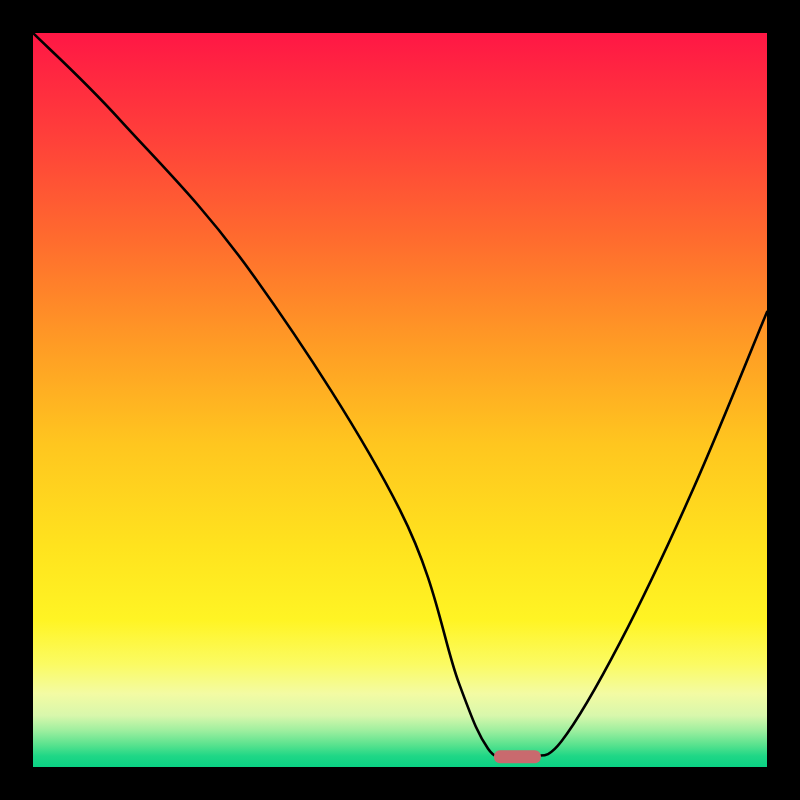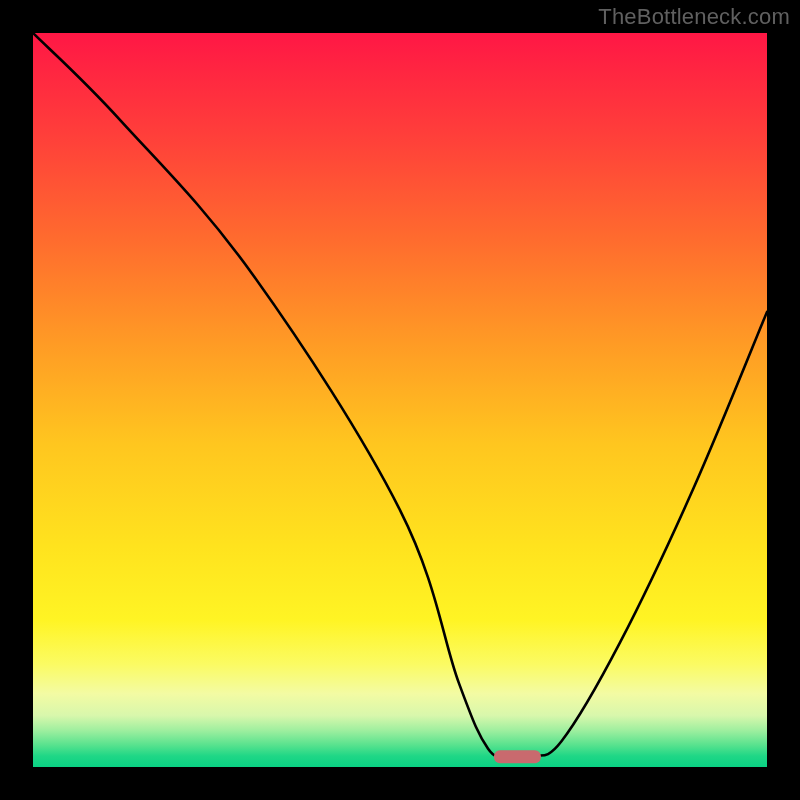--- a/index.html
+++ b/index.html
@@ -36,21 +36,20 @@
   .plot svg {
     display: block;
     width: 734px;
     height: 734px;
   }
 </style>
 </head>
 <body>
 
 <div class="outer">
-  <div class="watermark">TheBottleneck.com</div>
 
   <div class="plot">
     <svg id="chart-svg" viewBox="0 0 734 734" preserveAspectRatio="none">
       <defs>
         <linearGradient id="bg-grad" x1="0" y1="0" x2="0" y2="1">
             <stop offset="0.00%" stop-color="#ff1745"></stop>
             <stop offset="14.00%" stop-color="#ff3f3a"></stop>
             <stop offset="28.00%" stop-color="#ff6b2e"></stop>
             <stop offset="42.00%" stop-color="#ff9a25"></stop>
             <stop offset="56.00%" stop-color="#ffc61f"></stop>

